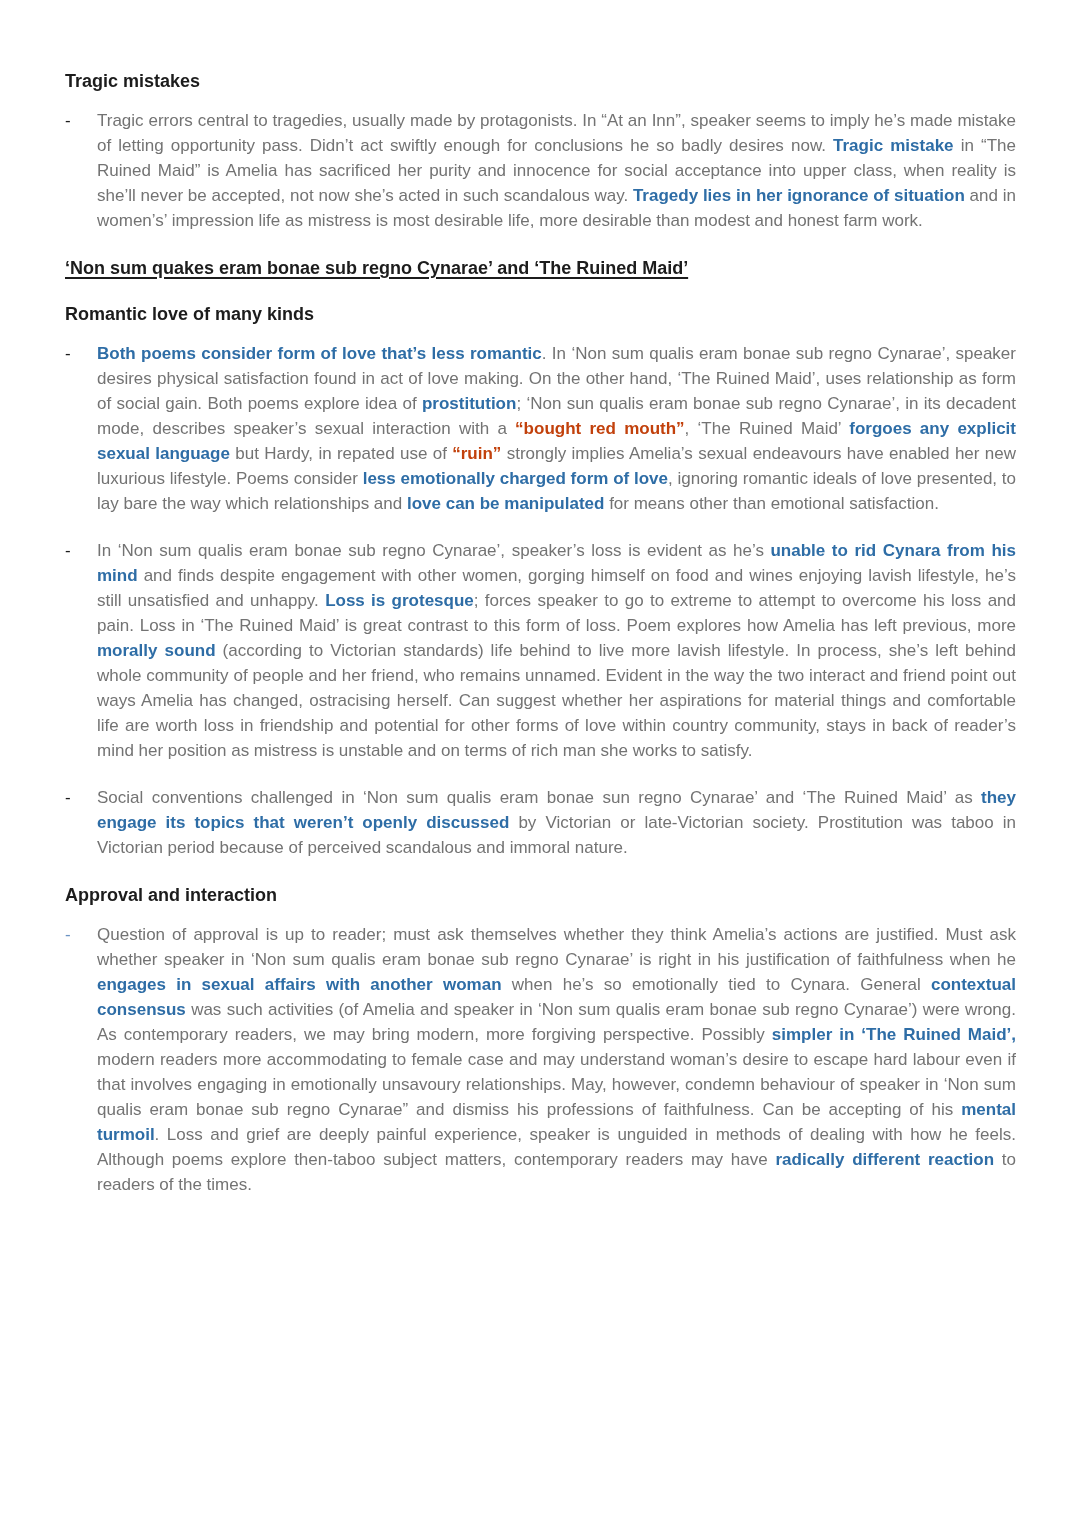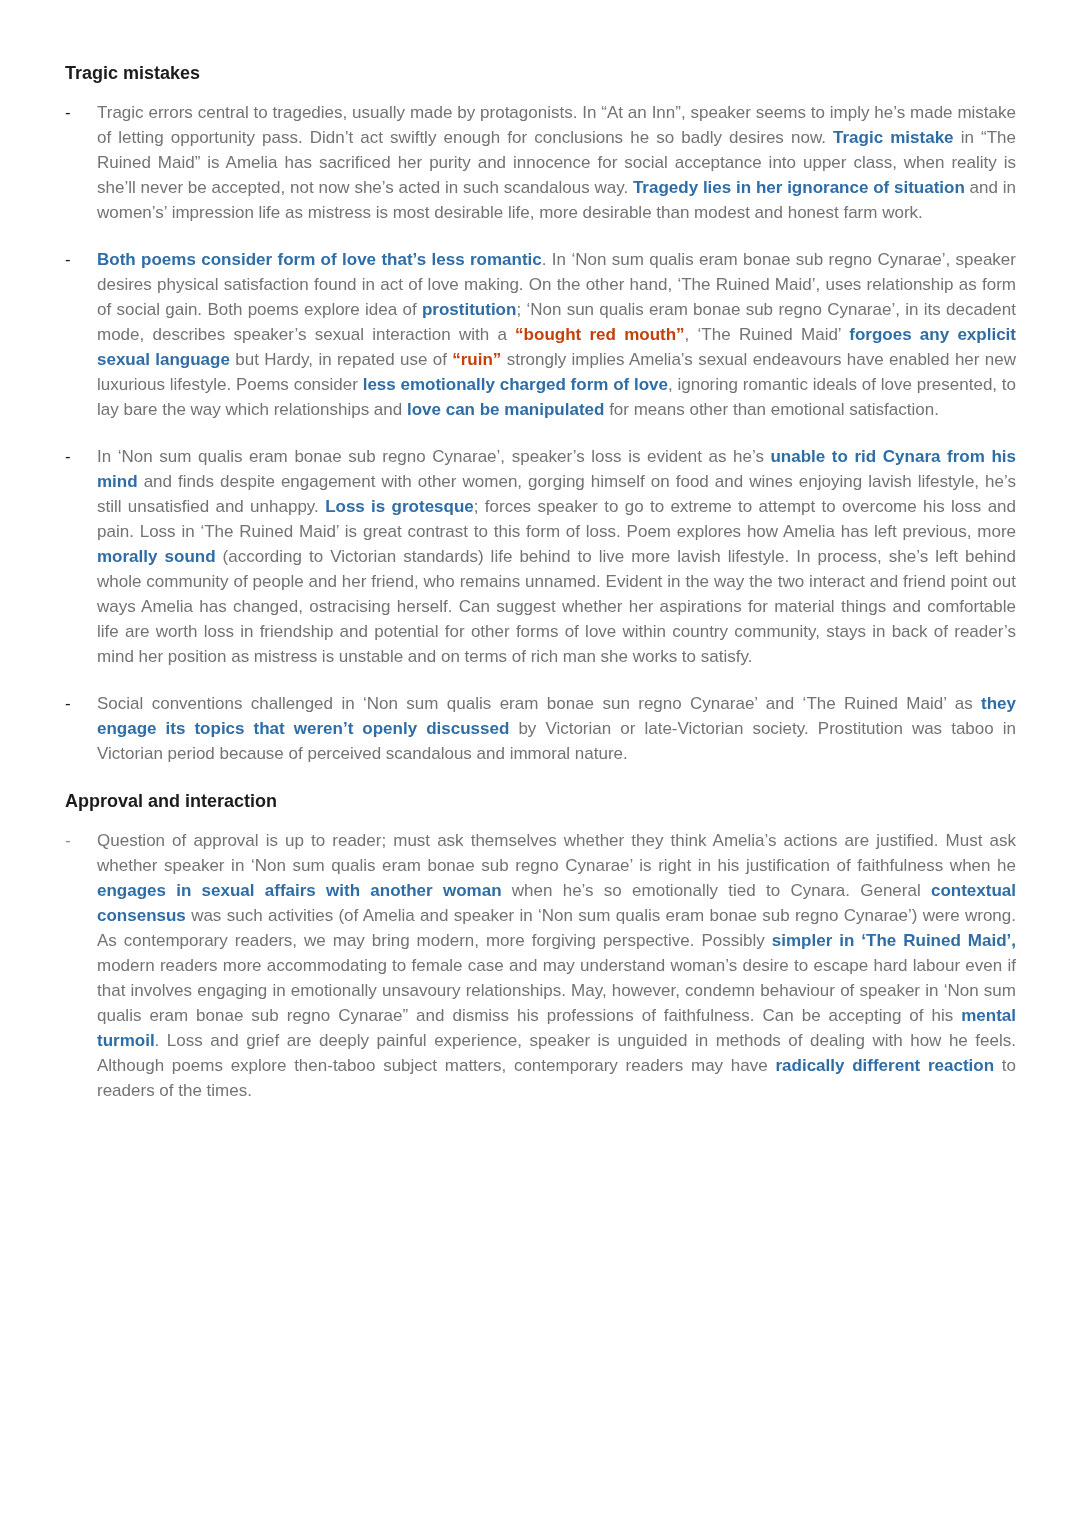--- a/index.html
+++ b/index.html
@@ -22,21 +22,21 @@
     background: #ffffff;
   }
   .section-heading {
     font-size: 18px;
     font-weight: bold;
     line-height: 22px;
     margin: 24px 0 16px 0;
     color: #1c1c1c;
   }
   .section-heading.first {
-    margin-top: 0;
+    margin-top: 8px;
   }
   .section-heading.underlined {
     text-decoration: underline;
     text-underline-offset: 3px;
     text-decoration-thickness: 1.5px;
   }
   .bullet {
     display: flex;
     margin: 0 0 22px 0;
   }
@@ -58,20 +58,22 @@
 </head>
 <body>
 
 <div class="page">
   <div id="doc">
       <div class="section-heading first">Tragic mistakes</div>
       <div class="bullet">
         <span class="bullet-dash" style="color: rgb(28, 28, 28);">-</span>
         <div class="bullet-text"><span class="run-n">Tragic errors central to tragedies, usually made by protagonists. In “At an Inn”, speaker seems to imply he’s made mistake of letting opportunity pass. Didn’t act swiftly enough for conclusions he so badly desires now. </span><span class="run-bb" style="color: rgb(46, 109, 166);">Tragic mistake</span><span class="run-n"> in “The Ruined Maid” is Amelia has sacrificed her purity and innocence for social acceptance into upper class, when reality is she’ll never be accepted, not now she’s acted in such scandalous way. </span><span class="run-bb" style="color: rgb(46, 109, 166);">Tragedy lies in her ignorance of situation</span><span class="run-n"> and in women’s’ impression life as mistress is most desirable life, more desirable than modest and honest farm work.</span></div>
       </div>
+      <div class="section-heading underlined">‘Non sum quakes eram bonae sub regno Cynarae’ and ‘The Ruined Maid’</div>
+      <div class="section-heading">Romantic love of many kinds</div>
       <div class="bullet">
         <span class="bullet-dash" style="color: rgb(28, 28, 28);">-</span>
         <div class="bullet-text"><span class="run-bb" style="color: rgb(46, 109, 166);">Both poems consider form of love that’s less romantic</span><span class="run-n">. In ‘Non sum qualis eram bonae sub regno Cynarae’, speaker desires physical satisfaction found in act of love making. On the other hand, ‘The Ruined Maid’, uses relationship as form of social gain. Both poems explore idea of </span><span class="run-bb" style="color: rgb(46, 109, 166);">prostitution</span><span class="run-n">; ‘Non sun qualis eram bonae sub regno Cynarae’, in its decadent mode, describes speaker’s sexual interaction with a </span><span class="run-b">“bought red mouth”</span><span class="run-n">, ‘The Ruined Maid’ </span><span class="run-bb" style="color: rgb(46, 109, 166);">forgoes any explicit sexual language</span><span class="run-n"> but Hardy, in repated use of </span><span class="run-b">“ruin”</span><span class="run-n"> strongly implies Amelia’s sexual endeavours have enabled her new luxurious lifestyle. Poems consider </span><span class="run-bb" style="color: rgb(46, 109, 166);">less emotionally charged form of love</span><span class="run-n">, ignoring romantic ideals of love presented, to lay bare the way which relationships and </span><span class="run-bb" style="color: rgb(46, 109, 166);">love can be manipulated</span><span class="run-n"> for means other than emotional satisfaction.</span></div>
       </div>
       <div class="bullet">
         <span class="bullet-dash" style="color: rgb(28, 28, 28);">-</span>
         <div class="bullet-text"><span class="run-n">In ‘Non sum qualis eram bonae sub regno Cynarae’, speaker’s loss is evident as he’s </span><span class="run-bb" style="color: rgb(46, 109, 166);">unable to rid Cynara from his mind</span><span class="run-n"> and finds despite engagement with other women, gorging himself on food and wines enjoying lavish lifestyle, he’s still unsatisfied and unhappy. </span><span class="run-bb" style="color: rgb(46, 109, 166);">Loss is grotesque</span><span class="run-n">; forces speaker to go to extreme to attempt to overcome his loss and pain. Loss in ‘The Ruined Maid’ is great contrast to this form of loss. Poem explores how Amelia has left previous, more </span><span class="run-bb" style="color: rgb(46, 109, 166);">morally sound</span><span class="run-n"> (according to Victorian standards) life behind to live more lavish lifestyle. In process, she’s left behind whole community of people and her friend, who remains unnamed. Evident in the way the two interact and friend point out ways Amelia has changed, ostracising herself. Can suggest whether her aspirations for material things and comfortable life are worth loss in friendship and potential for other forms of love within country community, stays in back of reader’s mind her position as mistress is unstable and on terms of rich man she works to satisfy.</span></div>
       </div>
       <div class="bullet">
         <span class="bullet-dash" style="color: rgb(28, 28, 28);">-</span>

